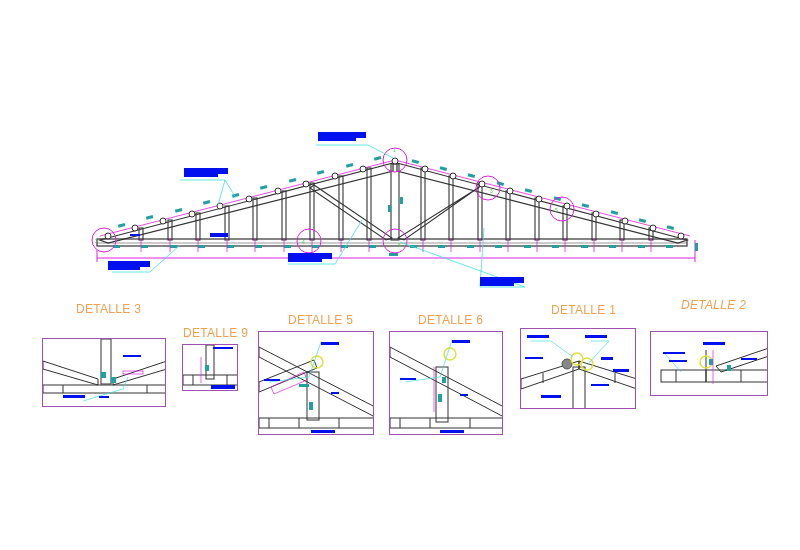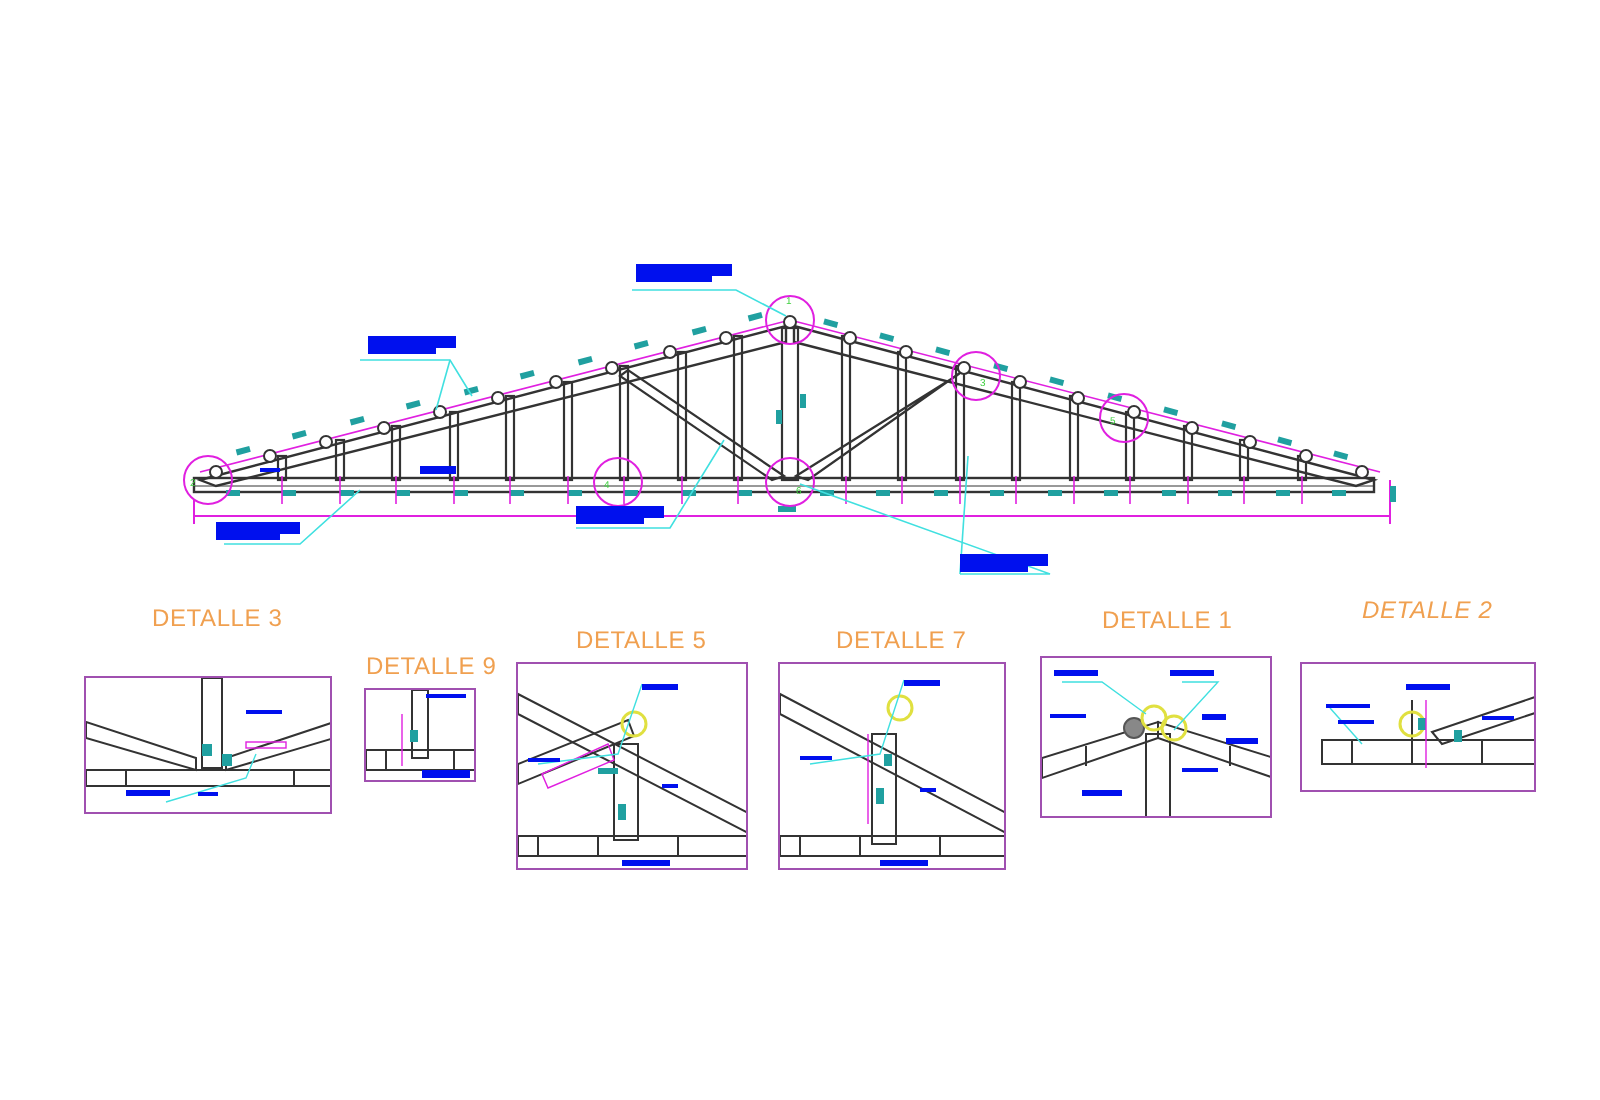--- a/index.html
+++ b/index.html
@@ -246,21 +246,21 @@
     <rect x="40" y="52" width="10" height="3" fill="#20a0a0"></rect>
     <polygon points="12,55 45,40 48,48 15,62" fill="none" stroke="#e020e0" stroke-width="0.7"></polygon>
     <polyline points="10,50 50,45 62,10" stroke="#40e0e0" fill="none" stroke-width="0.7"></polyline>
     <rect x="62" y="10" width="18" height="3" fill="#0010ee"></rect>
     <rect x="5" y="47" width="16" height="2" fill="#0010ee"></rect>
     <rect x="72" y="60" width="8" height="2" fill="#0010ee"></rect>
     <rect x="52" y="98" width="24" height="3" fill="#0010ee"></rect>
   </svg>
 </div>
 
-<div class="detail-title" style="left:418px;top:313px;">DETALLE 7</div>
+<div class="detail-title" style="left:418px;top:313px;">DETALLE 6</div>
 <div class="detail-box" style="left:389px;top:331px;width:114px;height:104px;">
   <svg width="114" height="104">
     <g stroke="#333" fill="none" stroke-width="1">
       <polygon points="0,15 114,75 114,85 0,25"></polygon>
       <rect x="46" y="35" width="12" height="55"></rect>
       <rect x="0" y="86" width="114" height="10"></rect>
       <line x1="10" y1="86" x2="10" y2="96"></line>
         <line x1="40" y1="86" x2="40" y2="96"></line>
         <line x1="80" y1="86" x2="80" y2="96"></line>
     </g>

